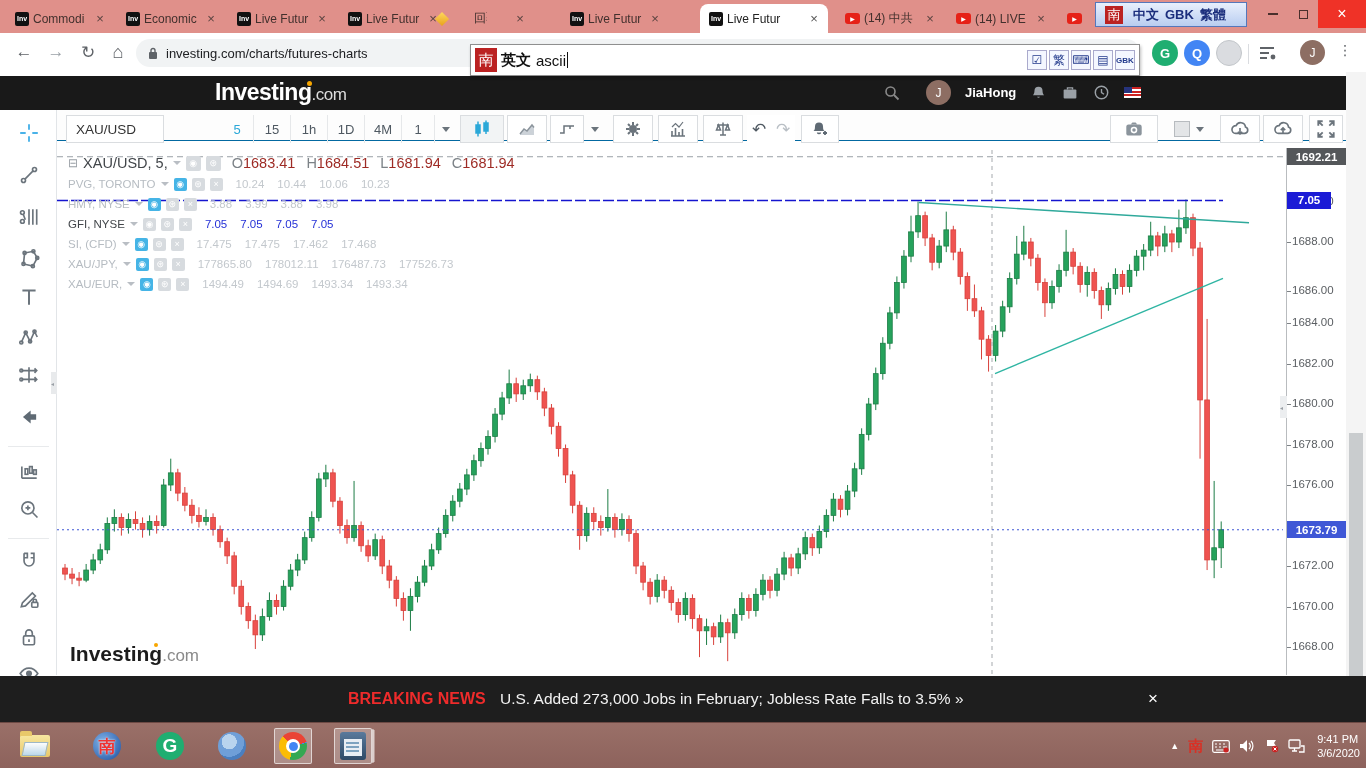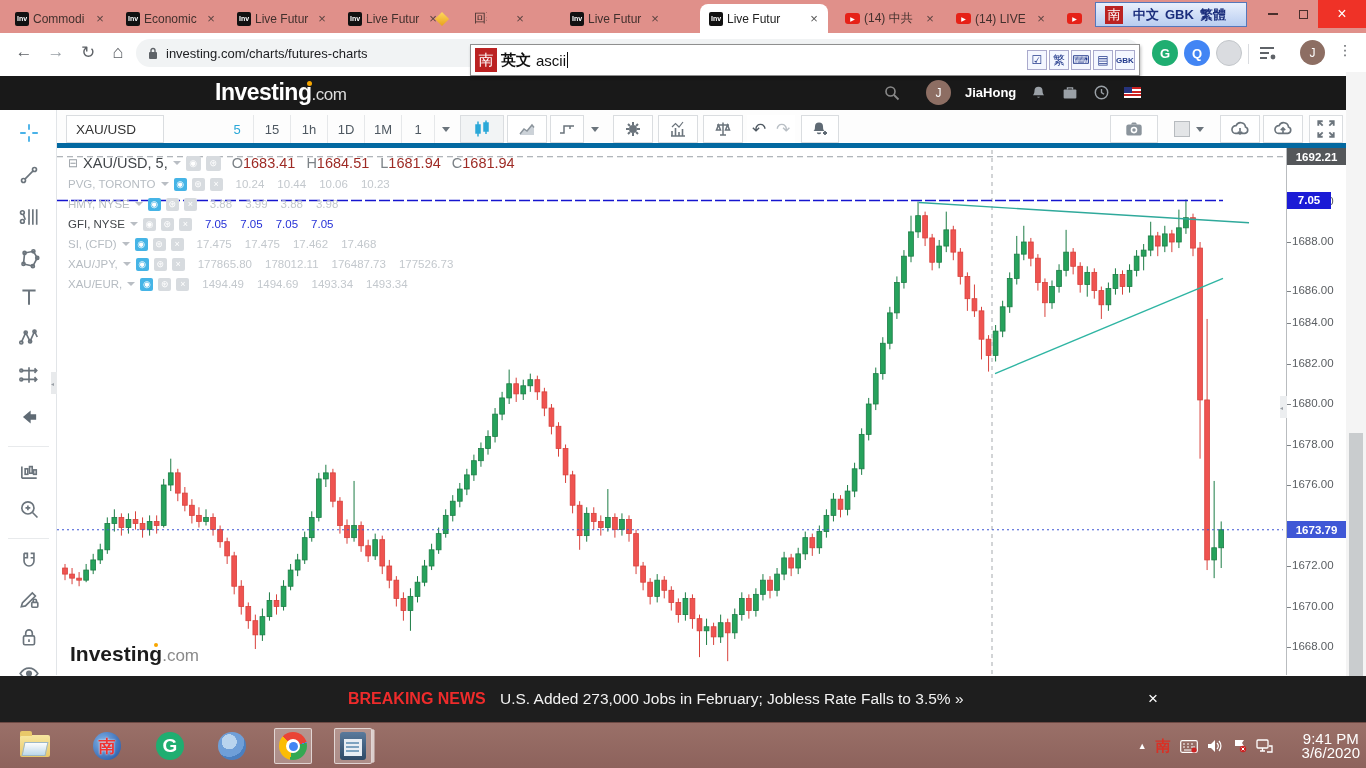--- a/index.html
+++ b/index.html
@@ -43,21 +43,21 @@
   #logo .idot { position:absolute; left:92px; top:2px; width:5px; height:5px; background:#f7a600; border-radius:3px; }
   #site-search { position:absolute; left:372px; top:5px; width:536px; height:24px; background:#fff; border:0; padding:0 30px 0 10px; font-size:13px; color:#333; }
   #search-mag { position:absolute; left:884px; top:9px; }
   #hdr-user { position:absolute; left:926px; top:4px; display:flex; align-items:center; gap:14px; color:#fff; }
   .avatar { width:25px; height:25px; border-radius:13px; background:#8d6e63; color:#fff; font-size:12px; display:flex; align-items:center; justify-content:center; }
   #hdr-user .uname { font-size:13px; font-weight:bold; }
   .usflag { width:17px; height:11px; background:repeating-linear-gradient(#c22 0 2px,#fff 2px 3.6px); position:relative; }
   .usflag:before { content:""; position:absolute; left:0; top:0; width:8px; height:6px; background:#26337c; }
 
   
-  #chart-toolbar { left:57px; top:110px; width:1289px; height:38px; background:#fdfdfd; border-bottom:5px solid #0369a1; }
+  #chart-toolbar { left:57px; top:110px; width:1289px; height:31px; background:#fdfdfd; border-bottom:1px solid #0369a1; }
   .tbtn { position:absolute; top:5px; height:28px; background:#fff; border:1px solid #dadde0; display:flex; align-items:center; justify-content:center; color:#4f5962; font-size:13px; cursor:pointer; }
   .tbtn.noborder { border:0; background:transparent; }
   #symbol-box { left:9px; width:98px; justify-content:flex-start; padding-left:9px; color:#333; font-size:13.5px; }
   .ival { font-size:13px; color:#4f5962; }
   .ival.active { color:#2ba8d8; }
   .carettb { width:0; height:0; border-left:4px solid transparent; border-right:4px solid transparent; border-top:5px solid #6b747c; }
 
   
   #draw-sidebar { left:0; top:110px; width:57px; height:565px; background:#fff; border-right:1px solid #e2e5e8; }
   .dtool { position:absolute; left:14px; width:30px; height:30px; display:flex; align-items:center; justify-content:center; cursor:pointer; }
@@ -111,21 +111,21 @@
   .gram-ic { width:28px; height:28px; border-radius:14px; background:#1fae71; color:#fff; font-size:19px; font-weight:bold; display:flex; align-items:center; justify-content:center; }
   .chromium-ic { width:28px; height:28px; border-radius:14px; background:radial-gradient(circle at 40% 35%, #b9d4ee 0 30%, #6f9fd8 31% 60%, #4a7fc0 61%); }
   .chrome-ic { width:28px; height:28px; border-radius:14px; background:conic-gradient(from -45deg, #ea4335 0 33%, #4285f4 0 34%, #34a853 34% 66%, #fbbc05 66% 100%); position:relative; }
   .chrome-ic:before { content:""; position:absolute; left:7px; top:7px; width:14px; height:14px; border-radius:7px; background:#fff; }
   .chrome-ic:after { content:""; position:absolute; left:9.5px; top:9.5px; width:9px; height:9px; border-radius:5px; background:#4285f4; }
   .oo-ic { width:26px; height:28px; background:linear-gradient(#5a7a9c,#2e4a66); border-radius:3px; position:relative; }
   .oo-ic:before { content:""; position:absolute; left:4px; top:7px; width:18px; height:17px; background:#e8eef4; }
   .oo-ic:after { content:""; position:absolute; left:6px; top:10px; width:13px; height:11px;
       background:repeating-linear-gradient(#7da3c0 0 2px, transparent 2px 4px); }
   #tray { position:absolute; right:6px; top:0; height:46px; display:flex; align-items:center; gap:9px; color:#fff; }
-  #tray-clock { text-align:center; font-size:15px; line-height:14px; margin-left:20px; }
+  #tray-clock { text-align:left; font-size:11px; line-height:14px; margin-left:3px; }
   .trayglyph { font-size:13px; color:#fff; }
 
   svg { display:block; }
 </style>
 </head>
 <body>
 
 <div id="screen">
 
   <div id="tabstrip" class="abs">
@@ -272,21 +272,21 @@
     <span id="tb-icons"></span>
   <div class="tbtn noborder" style="left:164px;width:33px;border-right:1px solid #e6e8ea;">
         <span class="ival active">5</span>
       </div><div class="tbtn noborder" style="left:197px;width:37px;border-right:1px solid #e6e8ea;">
         <span class="ival ">15</span>
       </div><div class="tbtn noborder" style="left:234px;width:37px;border-right:1px solid #e6e8ea;">
         <span class="ival ">1h</span>
       </div><div class="tbtn noborder" style="left:271px;width:37px;border-right:1px solid #e6e8ea;">
         <span class="ival ">1D</span>
       </div><div class="tbtn noborder" style="left:308px;width:37px;border-right:1px solid #e6e8ea;">
-        <span class="ival ">1M</span>
+        <span class="ival ">4M</span>
       </div><div class="tbtn noborder" style="left:345px;width:33px;border-right:1px solid #e6e8ea;">
         <span class="ival ">1</span>
       </div><div class="tbtn" style="left:403px;width:44px;background:#f2f4f5;">
         <svg width="20" height="20" viewBox="0 0 20 20" fill="none" stroke="#6b747c" stroke-width="1.5">
           <rect x="4" y="6" width="4" height="8" fill="#2ba8d8" stroke="#2ba8d8"></rect>
           <path d="M6 2.5V6M6 14v3.5" stroke="#2ba8d8"></path>
           <rect x="12" y="4" width="4" height="8" fill="#2ba8d8" stroke="#2ba8d8"></rect>
           <path d="M14 1.5V4M14 12v3" stroke="#2ba8d8"></path>
         </svg>
       </div><div class="tbtn" style="left:450px;width:40px;">

